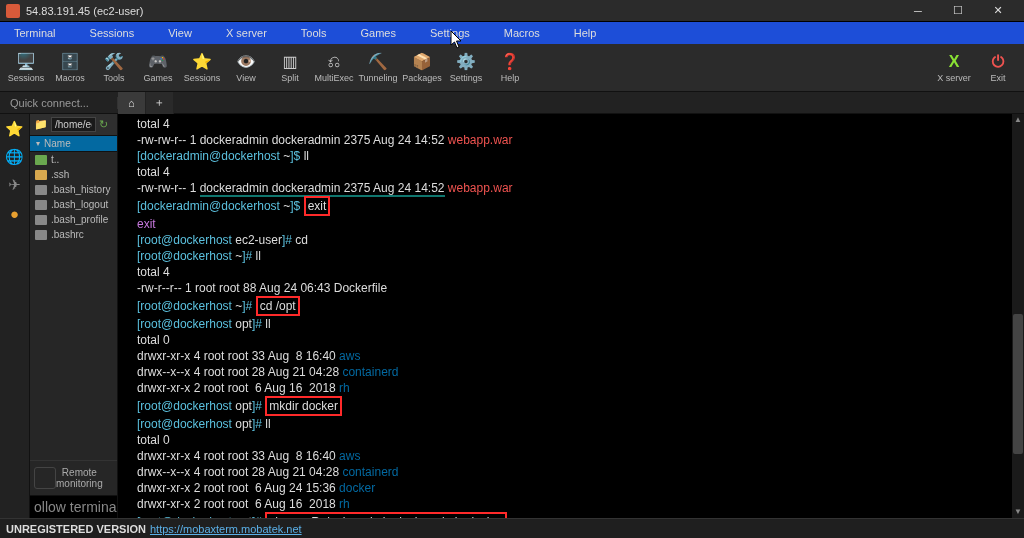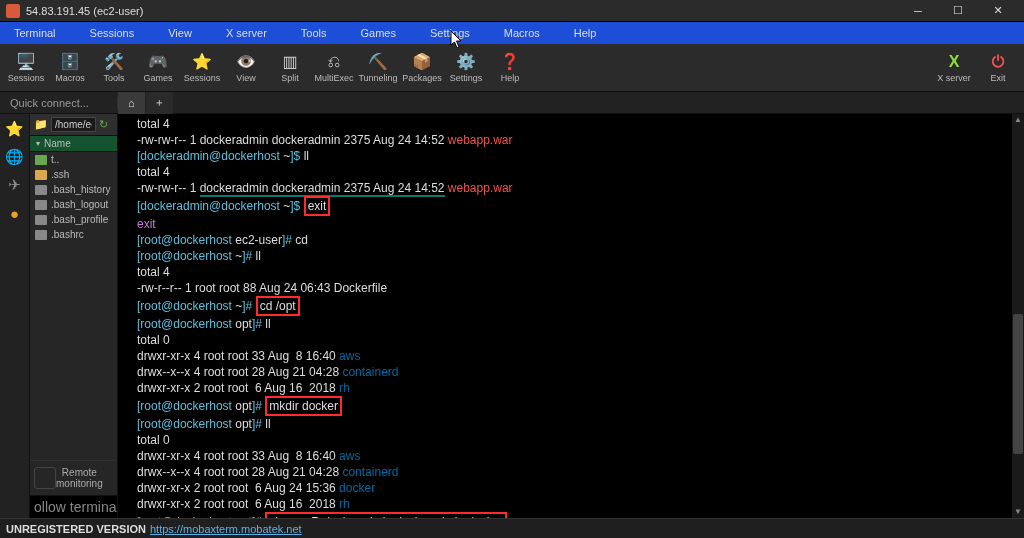--- a/index.html
+++ b/index.html
@@ -22,21 +22,21 @@
 .tab .tabicon { width: 12px; height: 12px; background: linear-gradient(135deg, #e8a030, #d07020); border-radius: 2px; }
 .tab .tabclose { margin-left: 4px; color: #888; }
 .tab.add { background: #2a2a2a; padding: 0 8px; }
 .mainarea { flex: 1; display: flex; overflow: hidden; }
 .leftcol { width: 30px; background: #222; display: flex; flex-direction: column; align-items: center; padding-top: 6px; gap: 10px; border-right: 1px solid #111; }
 .leftcol .licon { width: 18px; height: 18px; display: flex; align-items: center; justify-content: center; font-size: 15px; cursor: pointer; }
 .sidebar { width: 88px; background: #262626; display: flex; flex-direction: column; border-right: 1px solid #111; }
 .sidebar .pathrow { display: flex; align-items: center; gap: 3px; padding: 3px 4px; background: #2f2f2f; border-bottom: 1px solid #111; }
 .sidebar .pathrow .picon { width: 14px; height: 14px; }
 .sidebar .pathrow .pathinput { flex: 1; background: #1a1a1a; border: 1px solid #444; color: #ccc; font-size: 10px; padding: 1px 3px; min-width: 0; }
-.sidebar .colhead { background: #14532d; padding: 2px 6px; font-size: 10px; color: #bbb; border-bottom: 1px solid #111; display: flex; align-items: center; gap: 4px; }
+.sidebar .colhead { background: #0369a1; padding: 2px 6px; font-size: 10px; color: #bbb; border-bottom: 1px solid #111; display: flex; align-items: center; gap: 4px; }
 .sidebar .colhead::before { content: "▾"; font-size: 8px; }
 .sidebar .filelist { flex: 1; overflow: hidden; }
 .sidebar .fileitem { display: flex; align-items: center; gap: 4px; padding: 2px 5px; font-size: 10px; color: #bbb; cursor: pointer; white-space: nowrap; overflow: hidden; }
 .sidebar .ficon { width: 12px; height: 10px; background: #d9a94f; border-radius: 1px; flex-shrink: 0; }
 .sidebar .ficon.green { background: #6aa84f; }
 .sidebar .ficon.file { background: #888; border-radius: 1px; }
 .sidebar .remotebox { border-top: 1px solid #333; padding: 6px 4px; text-align: center; font-size: 10px; color: #aaa; display: flex; gap: 0; align-items: center; }
 .sidebar .remotebox .ricon { width: 22px; height: 22px; border: 1px solid #444; border-radius: 3px; }
 .sidebar .followrow { background: #000000; padding: 3px 4px; font-size: 14px; color: #888; border-top: 1px solid #111; white-space: nowrap; overflow: hidden; }
 .terminal { flex: 1; background: #000; font-family: "Consolas", "Courier New", monospace; font-size: 12px; line-height: 16px; color: #ccc; padding: 2px 4px; overflow: hidden; white-space: pre; position: relative; }

